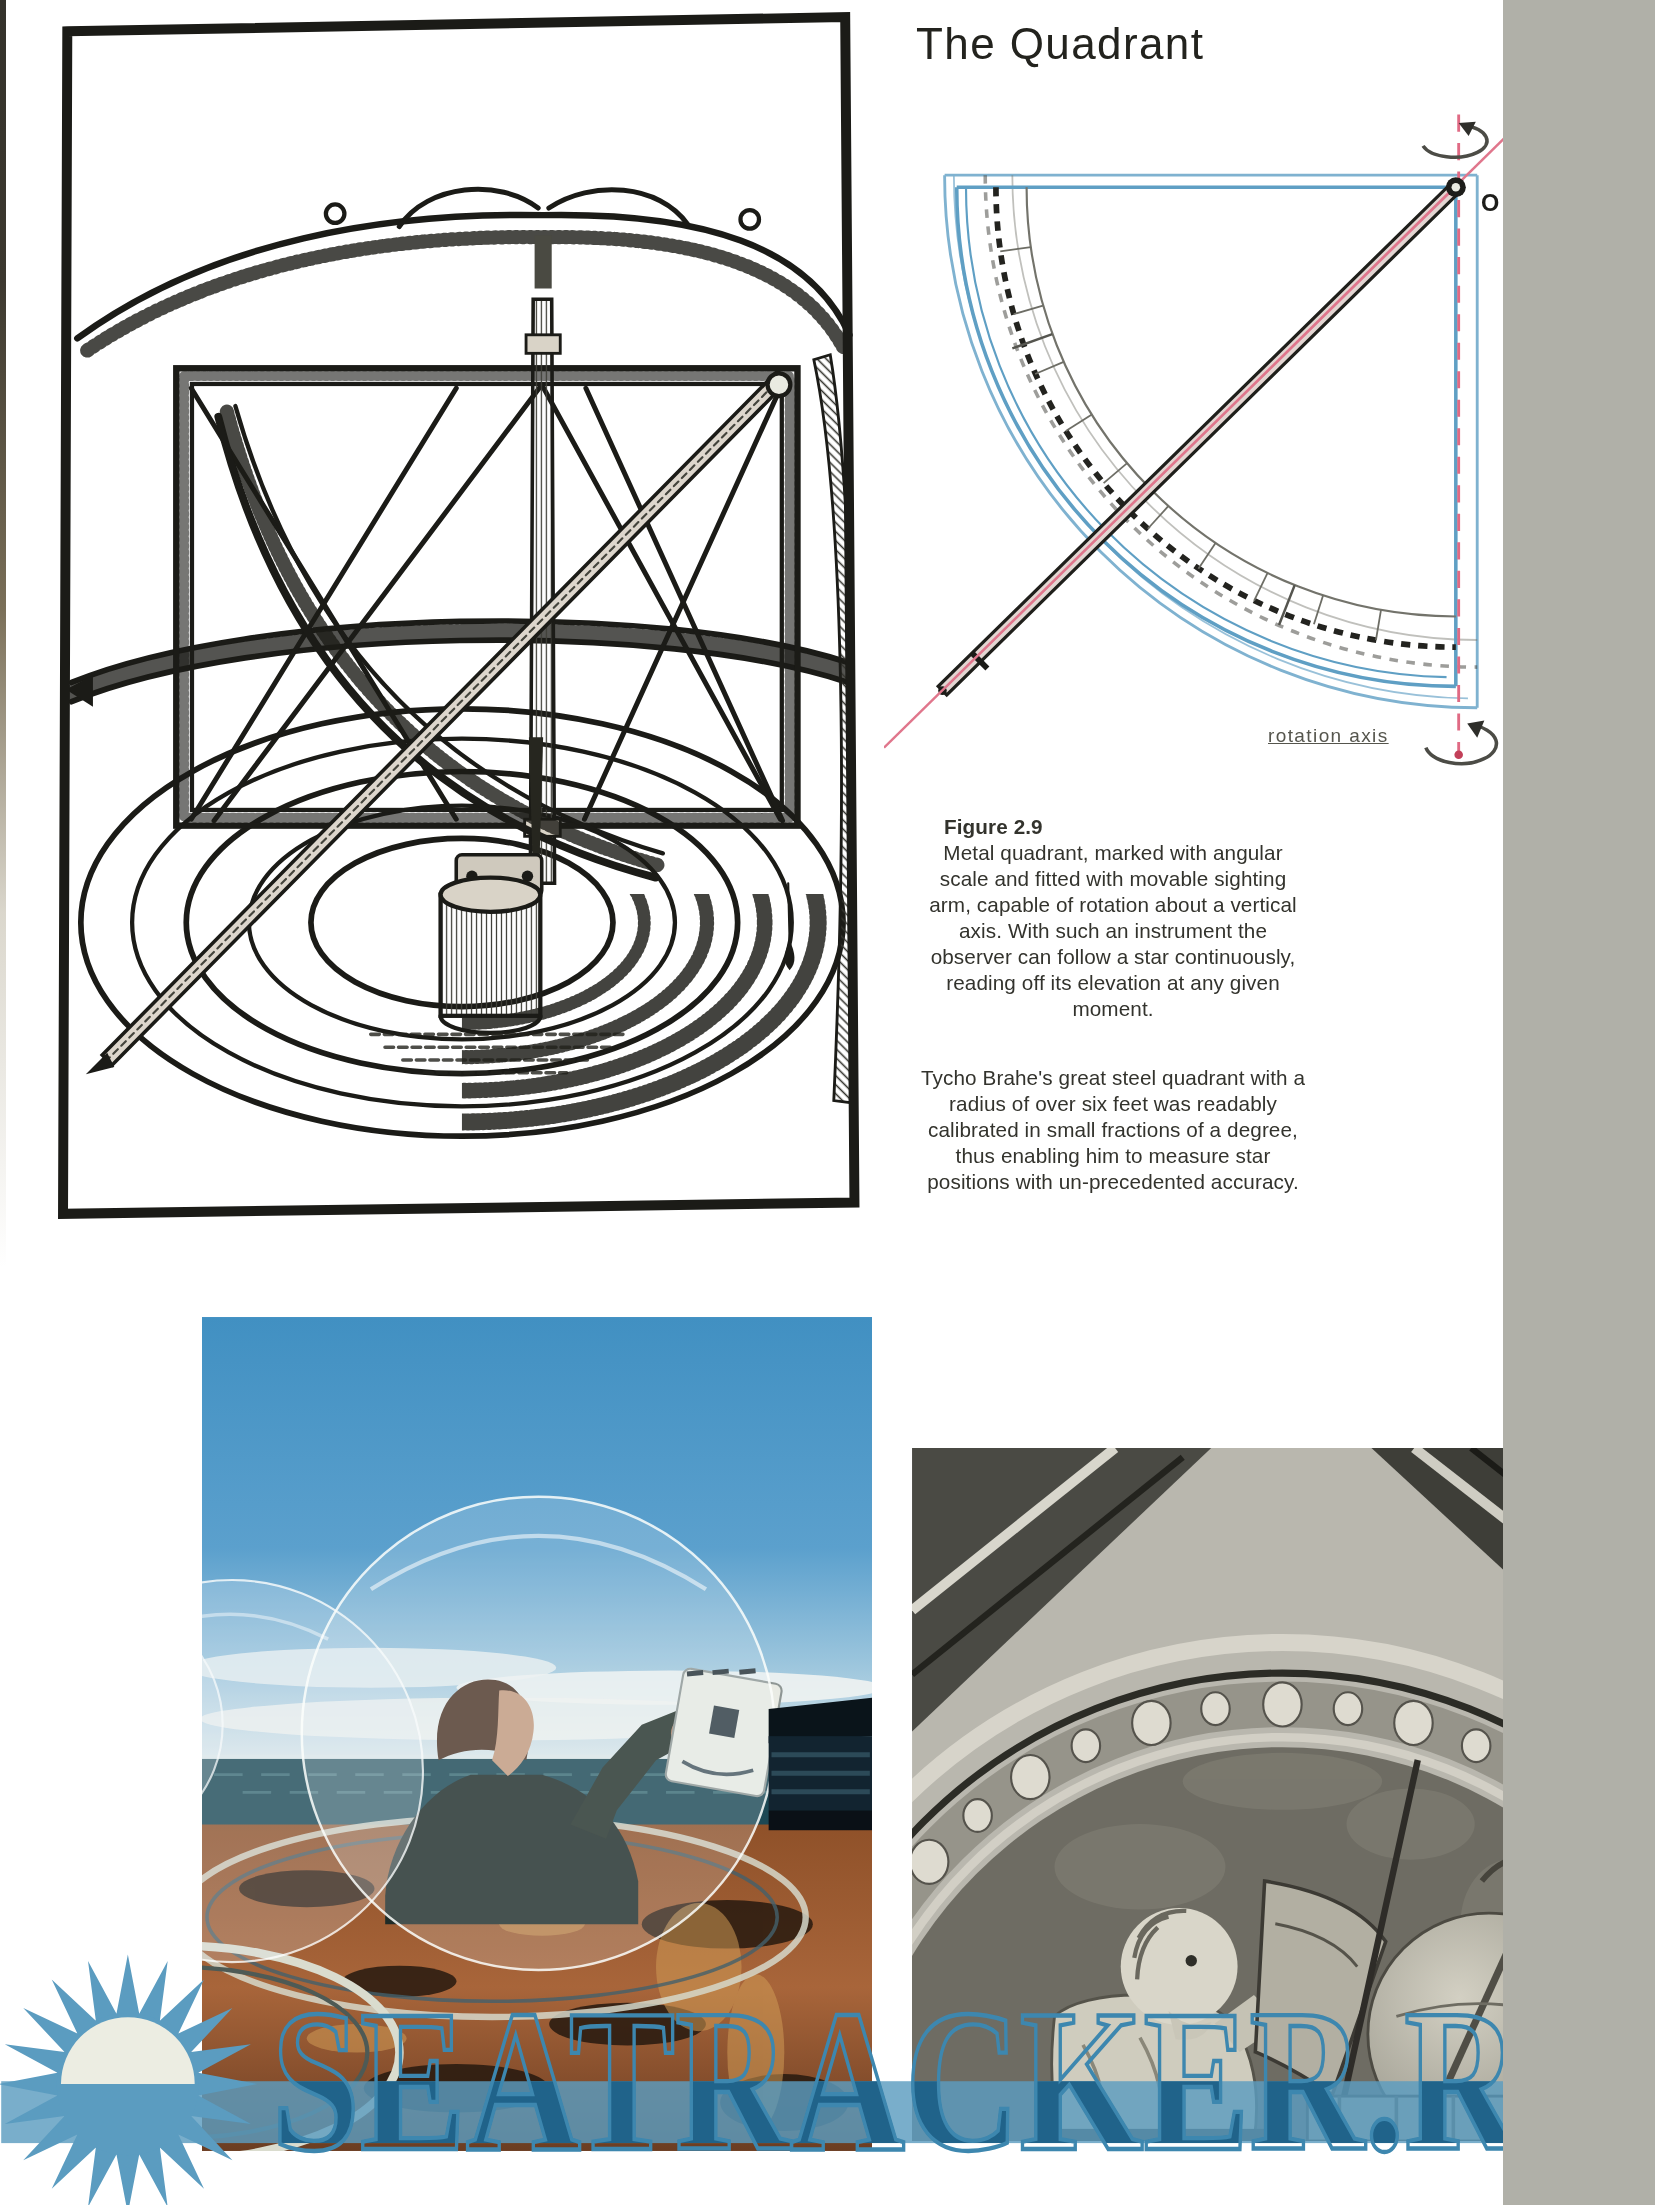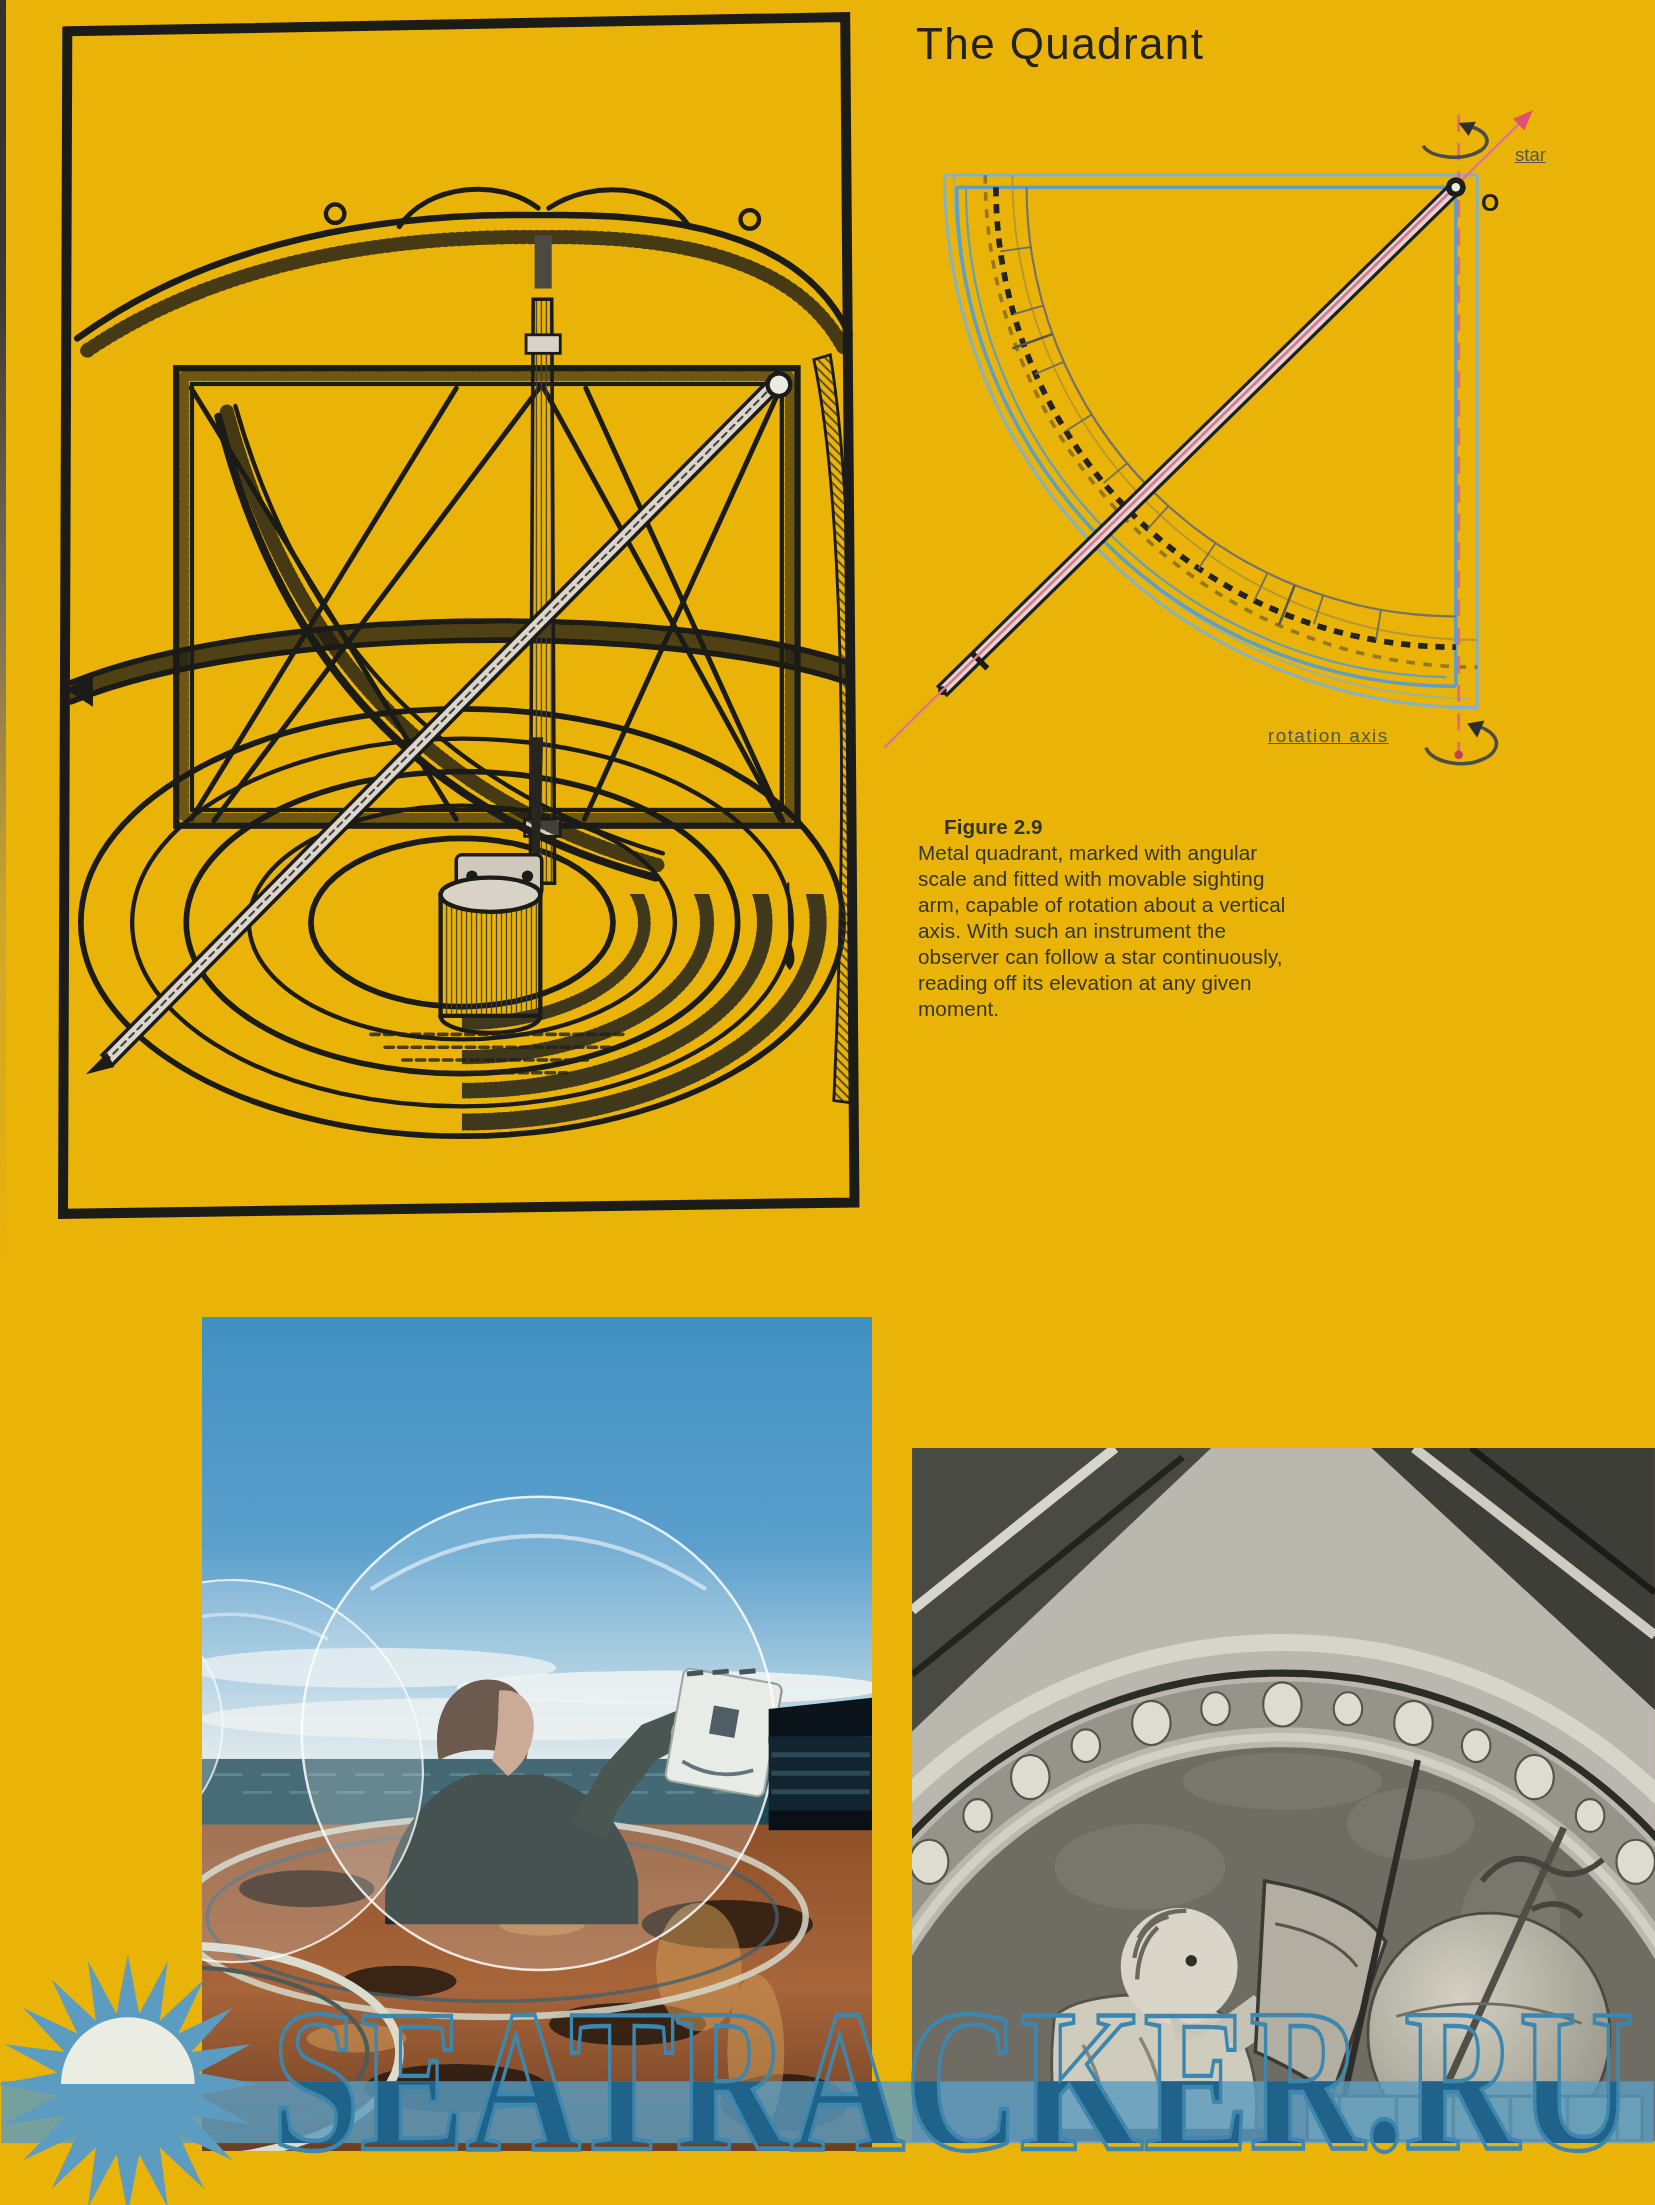--- a/index.html
+++ b/index.html
@@ -1,17 +1,17 @@
 <!DOCTYPE html>
 <html style="font-size:11.4px"><head>
 <meta charset="utf-8">
 <style>
   html,body{margin:0;padding:0;background:#b0b0a8;}
-  #page{position:relative;width:1655px;height:2205px;background:#eab308;overflow:hidden;
-        font-family:"Liberation Sans",sans-serif;color:#2c2c27;}
+  #page{position:relative;width:1503px;height:2205px;background:#ffffff;overflow:hidden;
+        font-family:"Liberation Sans",sans-serif;color:#2c2c27;text-align:center;}
   .abs{position:absolute;}
   .body-text{font-size:20.7px;line-height:26px;color:#33332d;letter-spacing:0.1px;}
   .diagram-label{color:#55554d;text-decoration:underline;}
   svg{display:block;}
 </style>
 </head>
 <body>
 
 <div id="page">
 
@@ -194,20 +194,21 @@
       <polygon points="2082,1010 2058,1014 2072,1034" fill="#2e2e2a" stroke="none"></polygon>
     </g>
   </svg>
 
   <div class="abs diagram-label" style="left:1515px;top:144px;font-size:18.5px;">star</div>
   <div class="abs" style="left:1481px;top:190px;font-size:23.5px;font-weight:bold;color:#1d1d1a;">O</div>
   <div class="abs diagram-label" style="left:1268px;top:725px;font-size:19px;letter-spacing:1.4px;">rotation axis</div>
 
   <div class="abs body-text" style="left:944px;top:814px;font-weight:bold;">Figure 2.9</div>
   <div class="abs body-text" style="left:918px;top:840px;width:390px;">Metal quadrant, marked with angular scale and fitted with movable sighting arm, capable of rotation about a vertical axis. With such an instrument the observer can follow a star continuously, reading off its elevation at any given moment.</div>
+  <div class="abs body-text" style="left:918px;top:1065px;width:390px;">Tycho Brahe's great steel quadrant with a radius of over six feet was readably calibrated in small fractions of a degree, thus enabling him to measure star positions with un-precedented accuracy.</div>
 
   <svg class="abs" style="left:202px;top:1317px" width="670" height="834" viewBox="283 1848 940 1170">
     <defs>
       <linearGradient id="skyG" x1="0" y1="1848" x2="0" y2="2568" gradientUnits="userSpaceOnUse">
         <stop offset="0" stop-color="#4190c2"></stop>
           <stop offset=".45" stop-color="#5ba0cd"></stop>
         <stop offset=".68" stop-color="#9dc6dd"></stop>
           <stop offset=".85" stop-color="#d9e6ea"></stop>
         <stop offset="1" stop-color="#eef0ea"></stop>
       </linearGradient>

